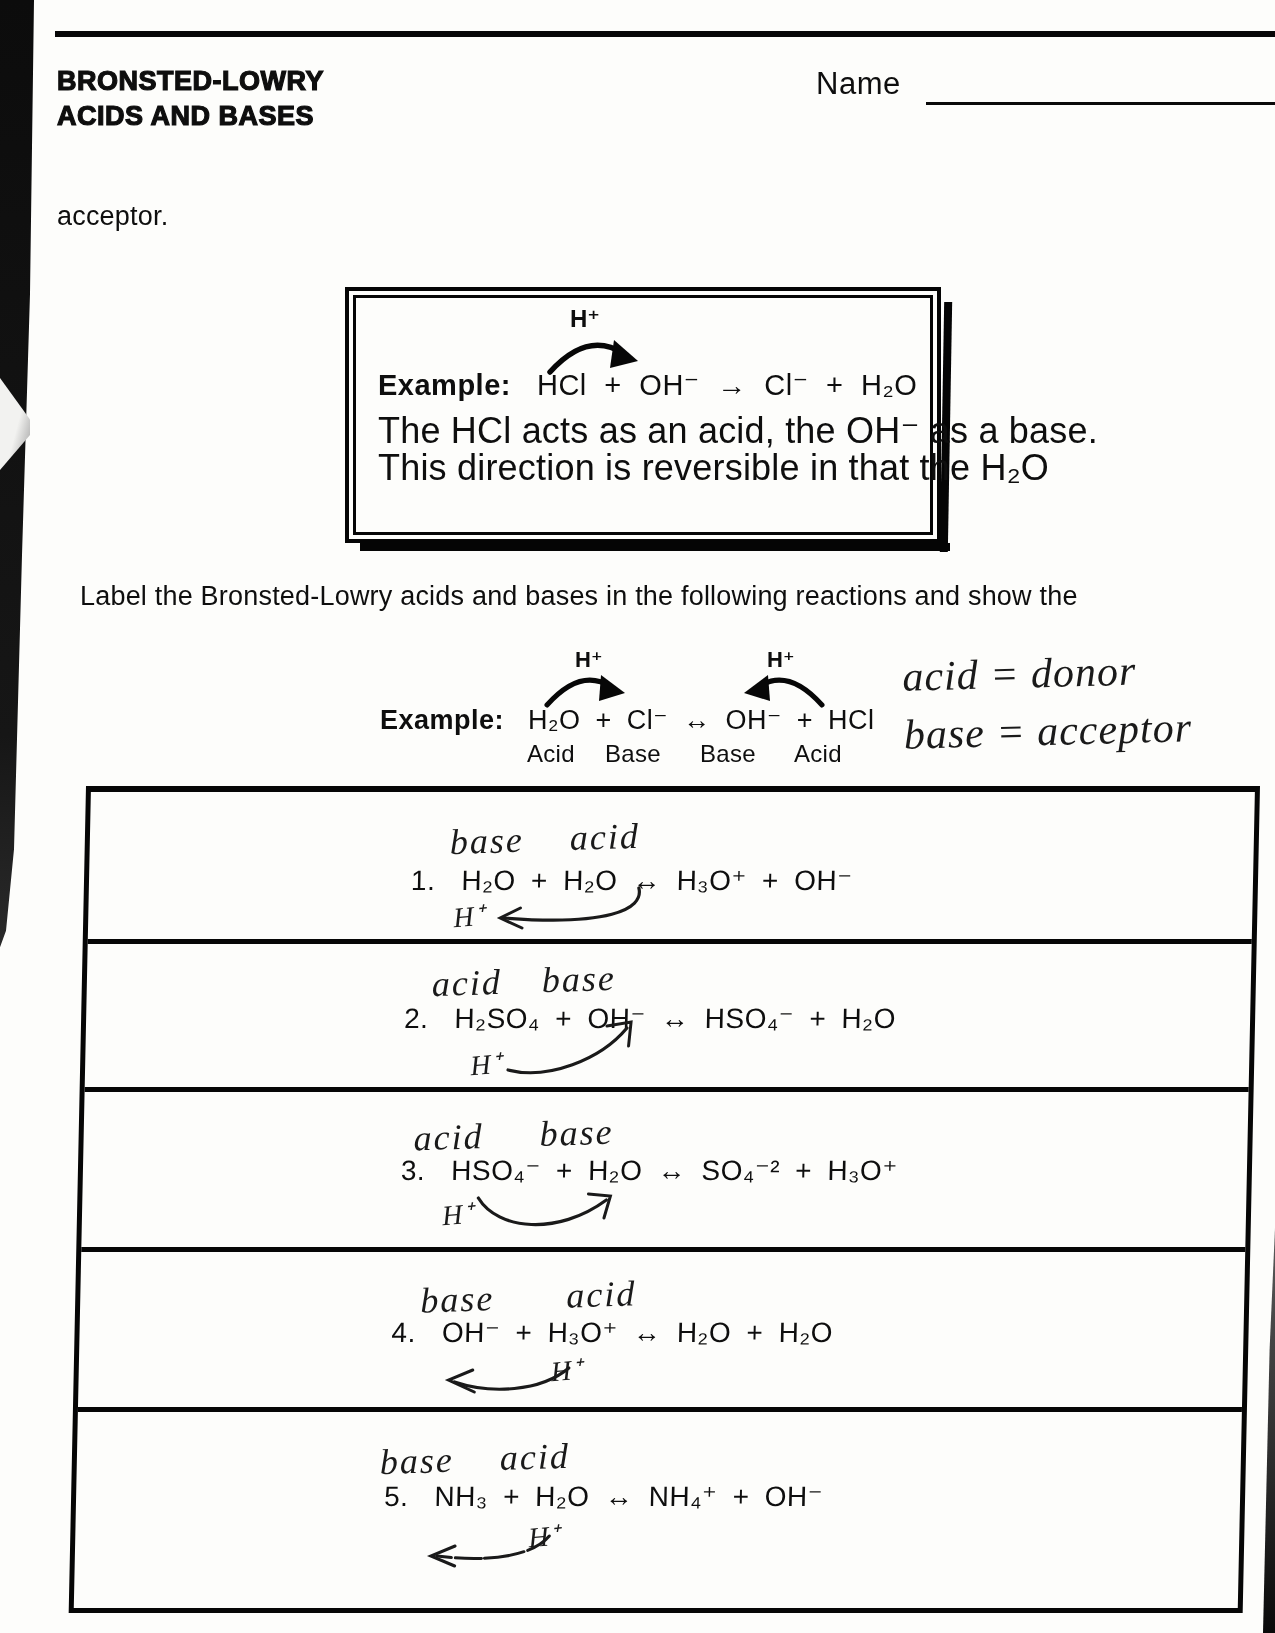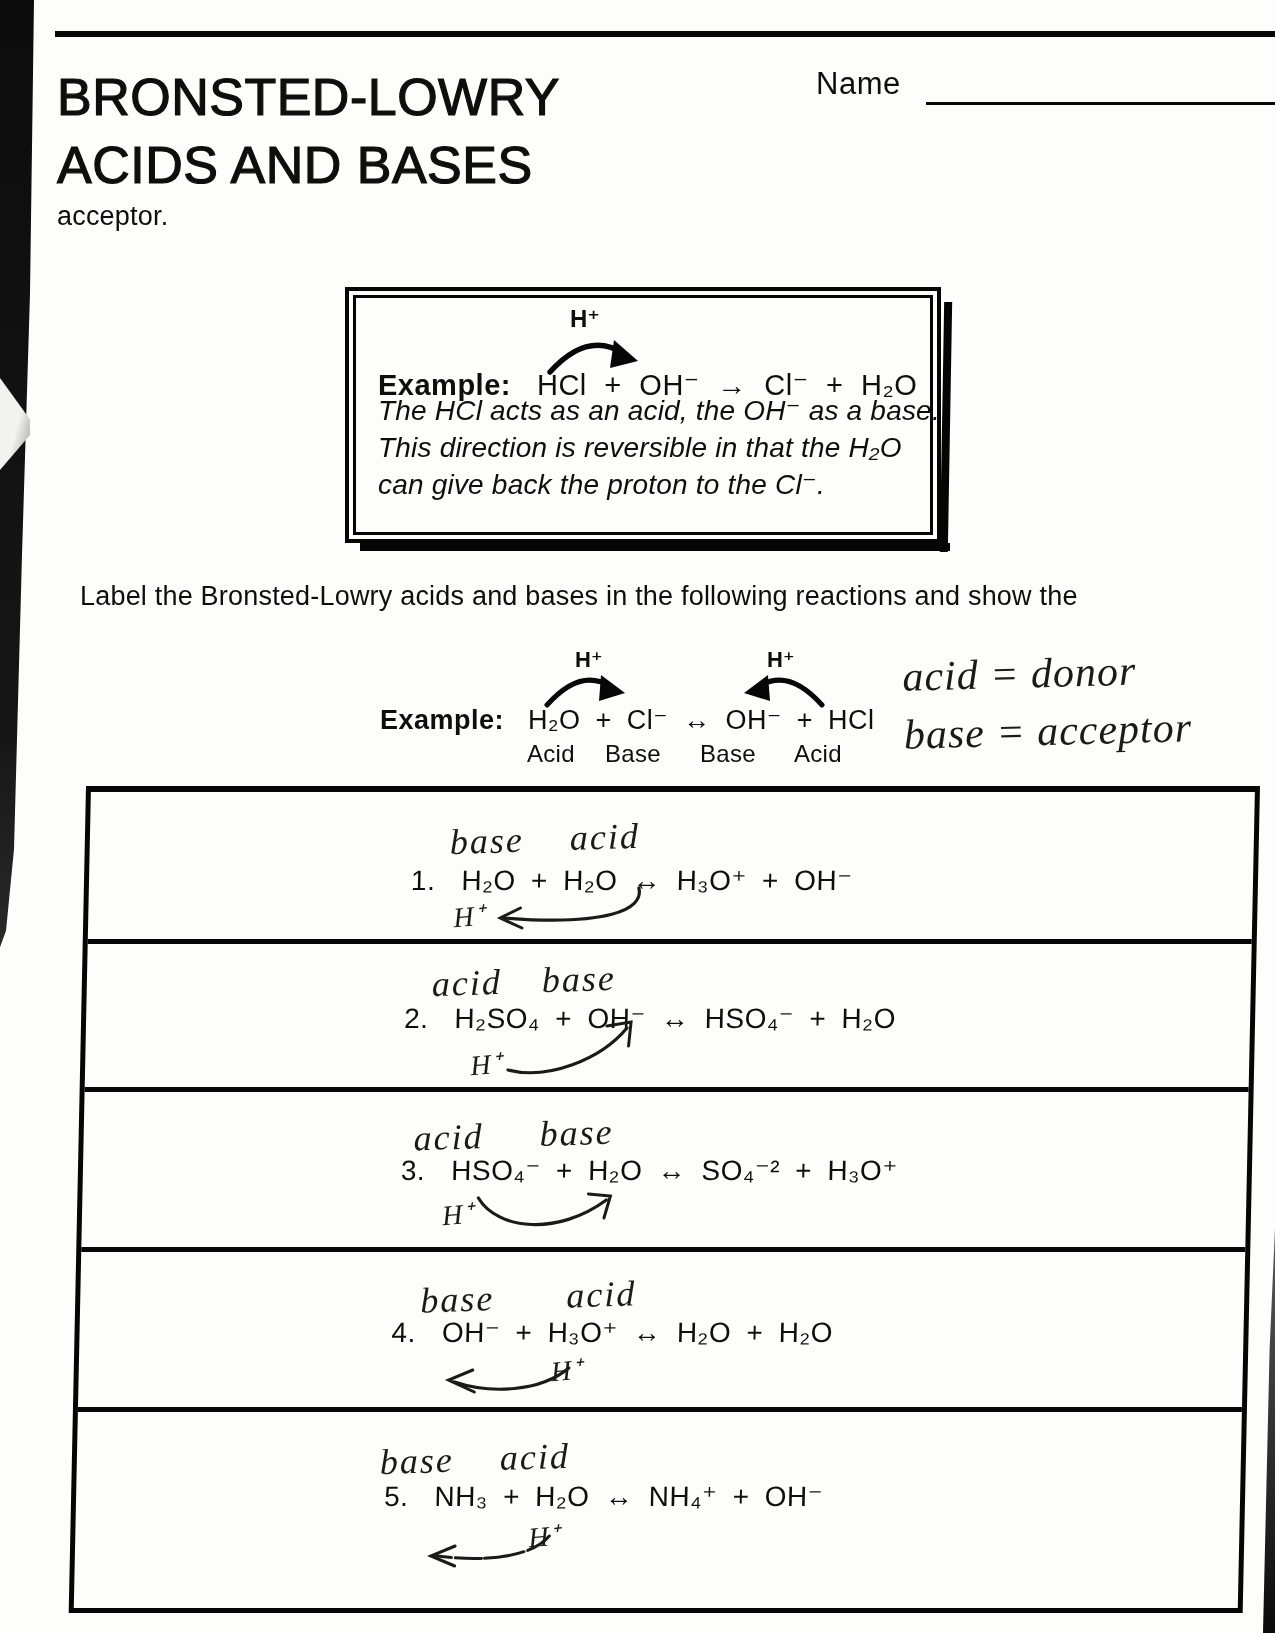--- a/index.html
+++ b/index.html
@@ -28,40 +28,40 @@
   .scan-right{
     right:0;top:1228px;width:12px;height:405px;
     background:linear-gradient(to bottom,#5a5a5a,#0a0a0a);
     clip-path:polygon(100% 0,100% 100%,0 100%,55% 30%);
   }
 
   
   .top-rule{left:55px;top:31px;width:1220px;height:6px;background:#070707;}
   .page-title{
     left:57px;top:64px;
-    font-size:52px;font-weight:normal;line-height:1.30;
+    font-size:27px;font-weight:bold;line-height:1.30;
     letter-spacing:0.5px;
     -webkit-text-stroke:1.2px #0e0e0e;
   }
   .name-label{left:816px;top:66px;font-size:31px;letter-spacing:0.5px;}
   .name-line{left:926px;top:102px;width:349px;height:0;border-top:3px solid #0a0a0a;}
 
   .intro{left:57px;top:196px;font-size:27px;line-height:40px;letter-spacing:0.2px;}
 
   
   .ex-box{left:345px;top:287px;width:588px;height:248px;border:4px solid #050505;background:#fdfdfb;}
   .ex-box-inner{position:absolute;inset:4px;border:3px solid #050505;}
   .ex-shadow-r{left:942px;top:302px;width:8px;height:250px;background:#050505;transform:rotate(1deg);}
   .ex-shadow-b{left:360px;top:543px;width:590px;height:8px;background:#050505;}
   .ex-proton{left:570px;top:305px;font-size:24px;font-weight:bold;}
   .ex-arrow{left:544px;top:334px;}
   .ex-line{left:378px;top:368px;font-size:29px;}
   .ex-label{font-weight:bold;margin-right:26px;letter-spacing:0.5px;}
   .ex-eq{word-spacing:9px;letter-spacing:0.5px;}
-  .ex-caption{left:378px;top:392px;font-size:28px;line-height:37px;letter-spacing:0.2px;font-style:italic;}
+  .ex-caption{left:378px;top:412px;font-size:36px;line-height:37px;letter-spacing:0.2px;}
 
   
   .instructions{left:80px;top:576px;font-size:27px;line-height:40px;letter-spacing:0.2px;}
 
   
   .ex2-proton-l{left:575px;top:647px;font-size:22px;font-weight:bold;}
   .ex2-proton-r{left:767px;top:647px;font-size:22px;font-weight:bold;}
   .ex2-arrow-l{left:541px;top:673px;}
   .ex2-arrow-r{left:738px;top:673px;}
   .ex2-line{left:380px;top:704px;font-size:27px;}
@@ -139,21 +139,20 @@
 <svg class="abs ex-arrow" width="100" height="44" viewBox="0 0 100 44">
   <path d="M6,38 Q44,-4 80,20" fill="none" stroke="#070707" stroke-width="5.5" stroke-linecap="round"></path>
   <polygon points="70,6 94,27 66,34" fill="#070707"></polygon>
 </svg>
 <div class="abs ex-line nowrap">
   <span class="ex-label">Example:</span><span class="ex-eq">HCl + OH⁻ → Cl⁻ + H₂O</span>
 </div>
 <div class="abs ex-caption">
   <div class="nowrap">The HCl acts as an acid, the OH⁻ as a base.</div>
   <div class="nowrap">This direction is reversible in that the H₂O</div>
-  <div class="nowrap">can give back the proton to the Cl⁻.</div>
 </div>
 
 <div class="abs instructions">
   <div class="nowrap">Label the Bronsted-Lowry acids and bases in the following reactions and show the</div>
 </div>
 
 <div class="abs ex2-proton-l">H⁺</div>
 <div class="abs ex2-proton-r">H⁺</div>
 <svg class="abs ex2-arrow-l" width="90" height="38" viewBox="0 0 90 38">
   <path d="M6,32 Q40,-6 70,14" fill="none" stroke="#070707" stroke-width="5" stroke-linecap="round"></path>

